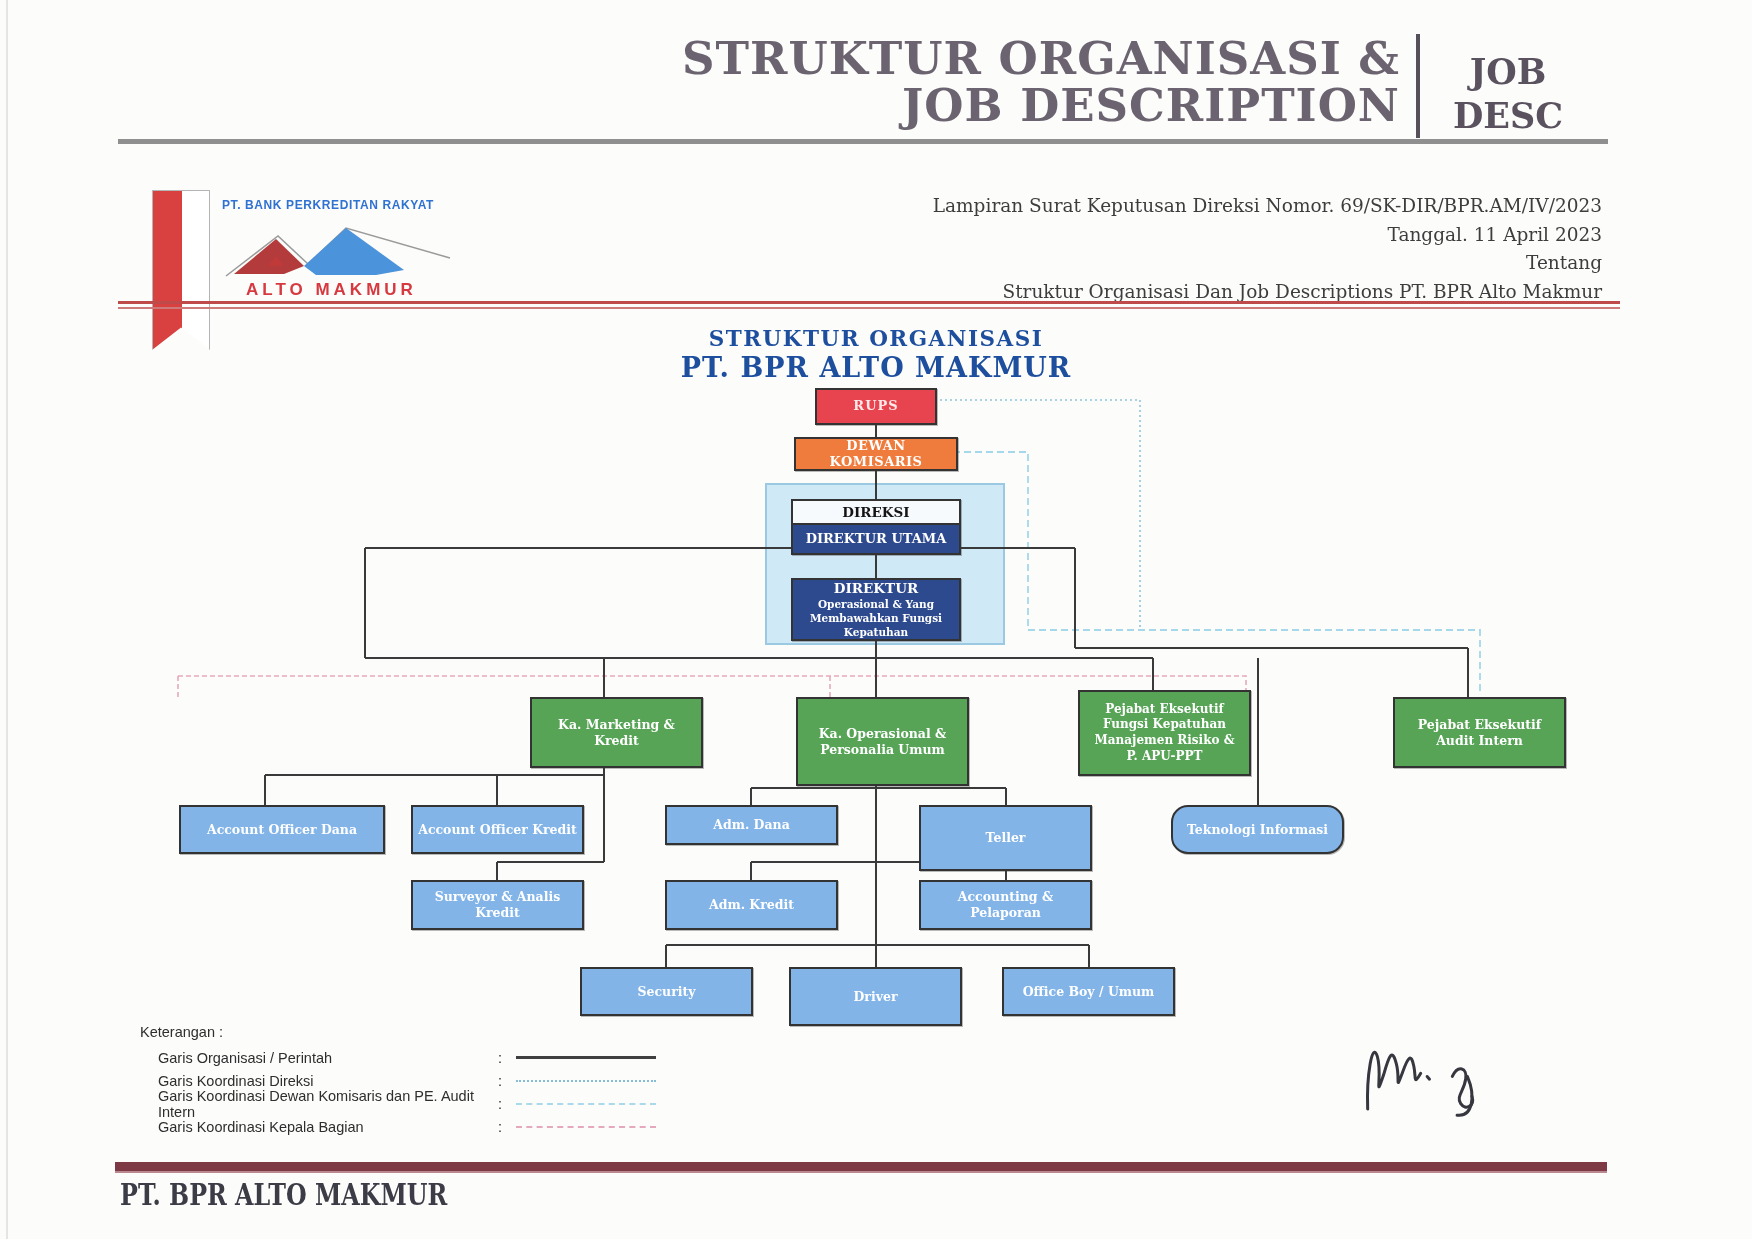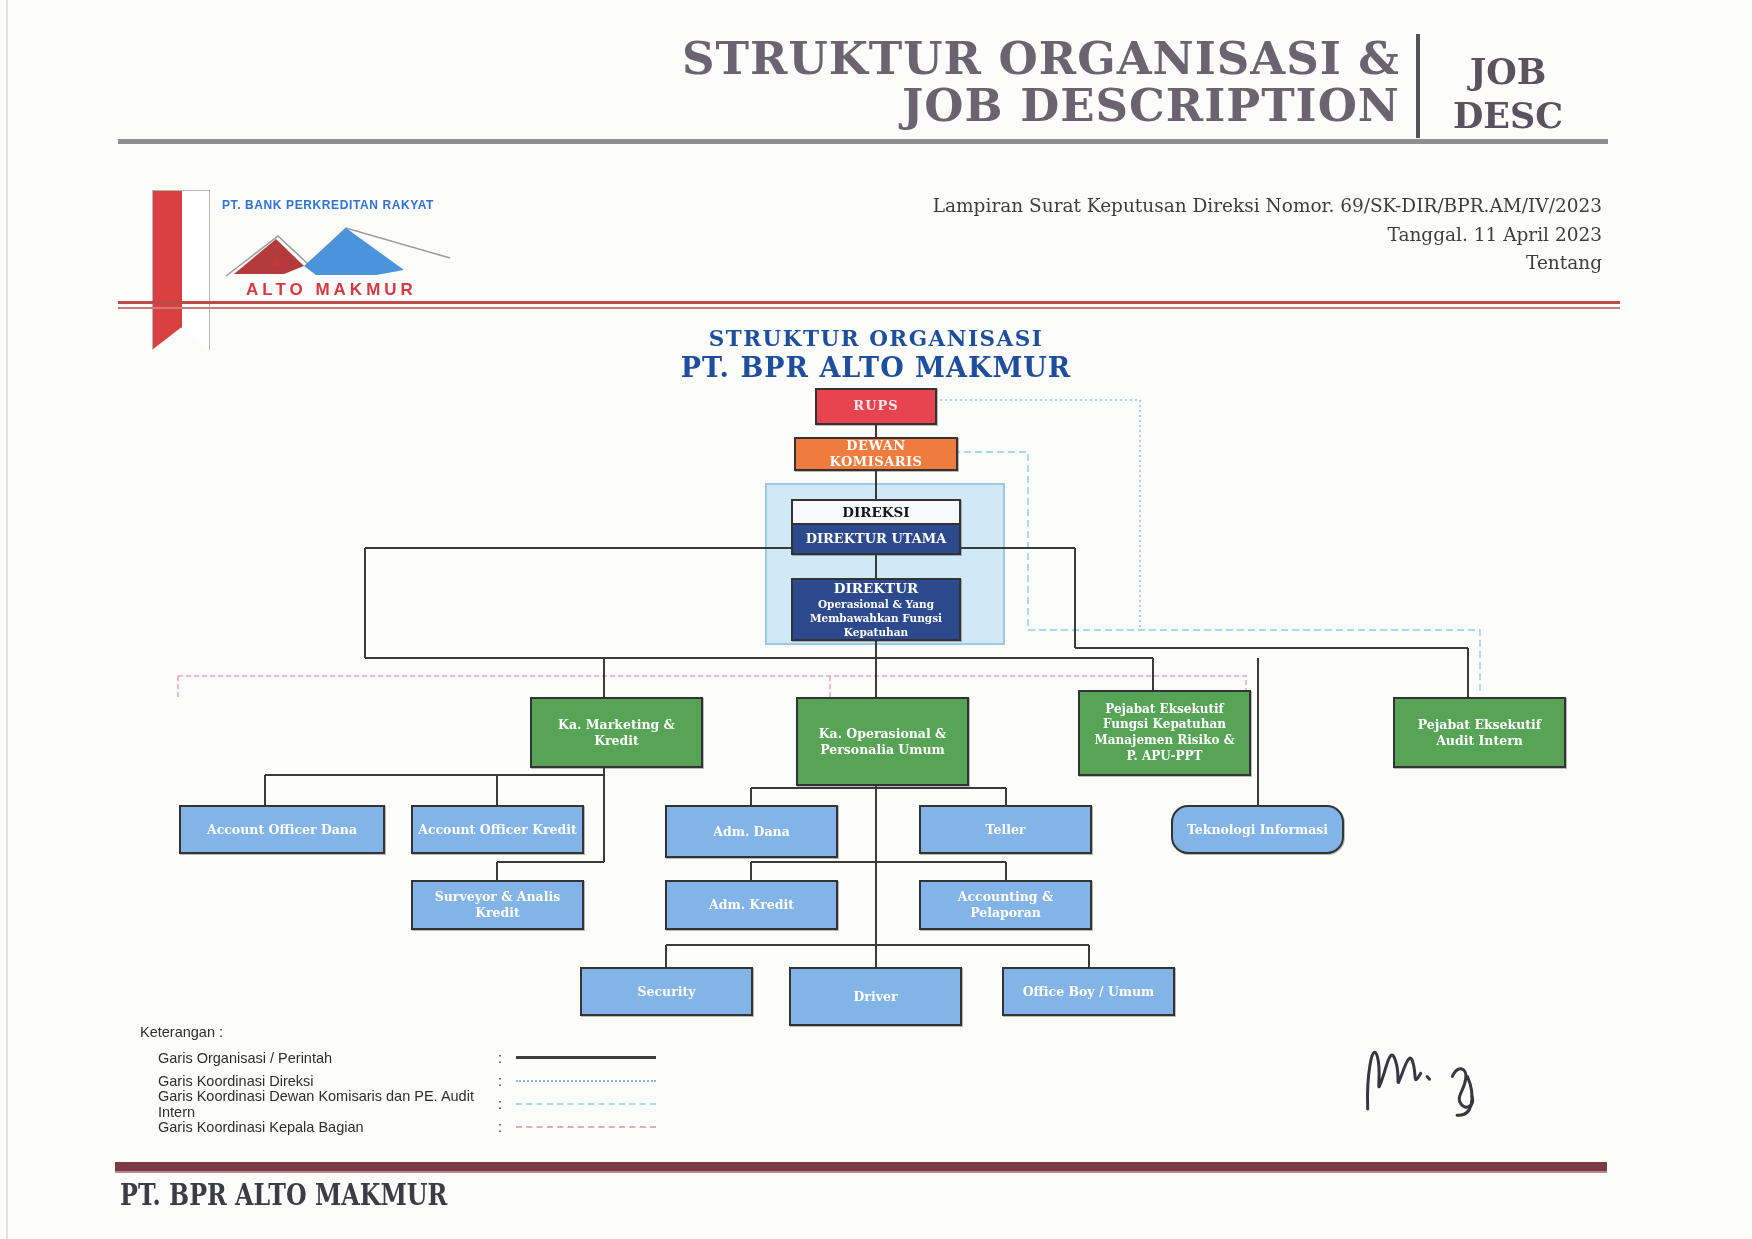--- a/index.html
+++ b/index.html
@@ -101,20 +101,21 @@
     <path d="M16,60 L58,25 L86,52 L66,60 Z" fill="#b43b3b"></path>
     <path d="M86,52 L128,14 L186,56 L158,61 L98,61 Z" fill="#4b93da"></path>
     <path d="M50,52 L66,52 L58,42 Z" fill="#c03a3a"></path>
   </svg>
   <div class="abs brand" data-name="brand-label">ALTO MAKMUR</div>
 
   <div class="abs meta" id="meta-lines" data-name="decree-meta-block">
       <div data-name="decree-meta-line-1">Lampiran Surat Keputusan Direksi Nomor. 69/SK-DIR/BPR.AM/IV/2023</div>
       <div data-name="decree-meta-line-2">Tanggal. 11 April 2023</div>
       <div data-name="decree-meta-line-3">Tentang</div>
+      <div data-name="decree-meta-line-4">Struktur Organisasi Dan Job Descriptions PT. BPR Alto Makmur</div>
     </div>
 
   <div class="abs red-rule-1" data-name="letterhead-rule-top"></div>
   <div class="abs red-rule-2" data-name="letterhead-rule-bottom"></div>
 
   <div class="abs chart-titles" data-name="chart-title">
     <div class="chart-t1" data-name="chart-title-line1">STRUKTUR ORGANISASI</div>
     <div class="chart-t2" data-name="chart-title-line2">PT. BPR ALTO MAKMUR</div>
   </div>
 
@@ -171,24 +172,24 @@
       <div class="node role-green" data-name="org-node-pe-audit" style="left: 1381px; top: 697px; width: 173px; height: 71px;">
         <div class="line" data-name="org-node-label">Pejabat Eksekutif</div>
         <div class="line" data-name="org-node-label">Audit Intern</div>
       </div>
       <div class="node role-blue" data-name="org-node-ao-dana" style="left: 179px; top: 805px; width: 206px; height: 49px;">
         <div class="line" data-name="org-node-label">Account Officer Dana</div>
       </div>
       <div class="node role-blue" data-name="org-node-ao-kredit" style="left: 411px; top: 805px; width: 173px; height: 49px;">
         <div class="line" data-name="org-node-label">Account Officer Kredit</div>
       </div>
-      <div class="node role-blue" data-name="org-node-adm-dana" style="left: 665px; top: 805px; width: 173px; height: 53px;">
+      <div class="node role-blue" data-name="org-node-adm-dana" style="left: 665px; top: 805px; width: 173px; height: 40px;">
         <div class="line" data-name="org-node-label">Adm. Dana</div>
       </div>
-      <div class="node role-blue" data-name="org-node-teller" style="left: 919px; top: 805px; width: 173px; height: 49px;">
+      <div class="node role-blue" data-name="org-node-teller" style="left: 919px; top: 805px; width: 173px; height: 66px;">
         <div class="line" data-name="org-node-label">Teller</div>
       </div>
       <div class="node role-blue" data-name="org-node-teknologi-informasi" style="left: 1171px; top: 805px; width: 173px; height: 49px; border-radius: 17px;">
         <div class="line" data-name="org-node-label">Teknologi Informasi</div>
       </div>
       <div class="node role-blue" data-name="org-node-surveyor" style="left: 411px; top: 880px; width: 173px; height: 50px;">
         <div class="line" data-name="org-node-label">Surveyor &amp; Analis Kredit</div>
       </div>
       <div class="node role-blue" data-name="org-node-adm-kredit" style="left: 665px; top: 880px; width: 173px; height: 50px;">
         <div class="line" data-name="org-node-label">Adm. Kredit</div>

